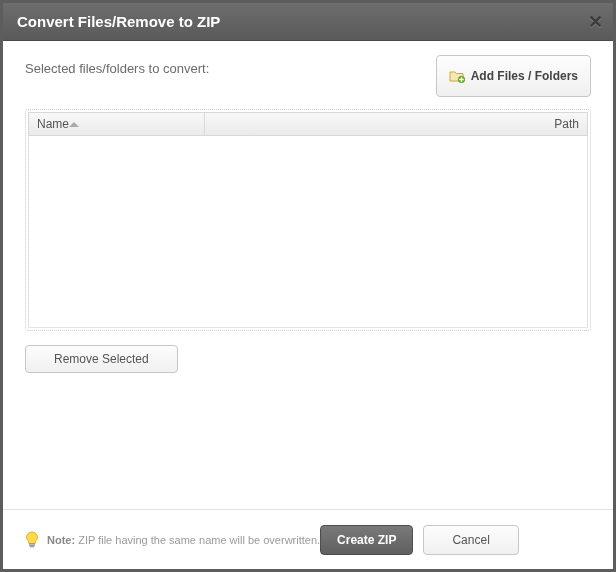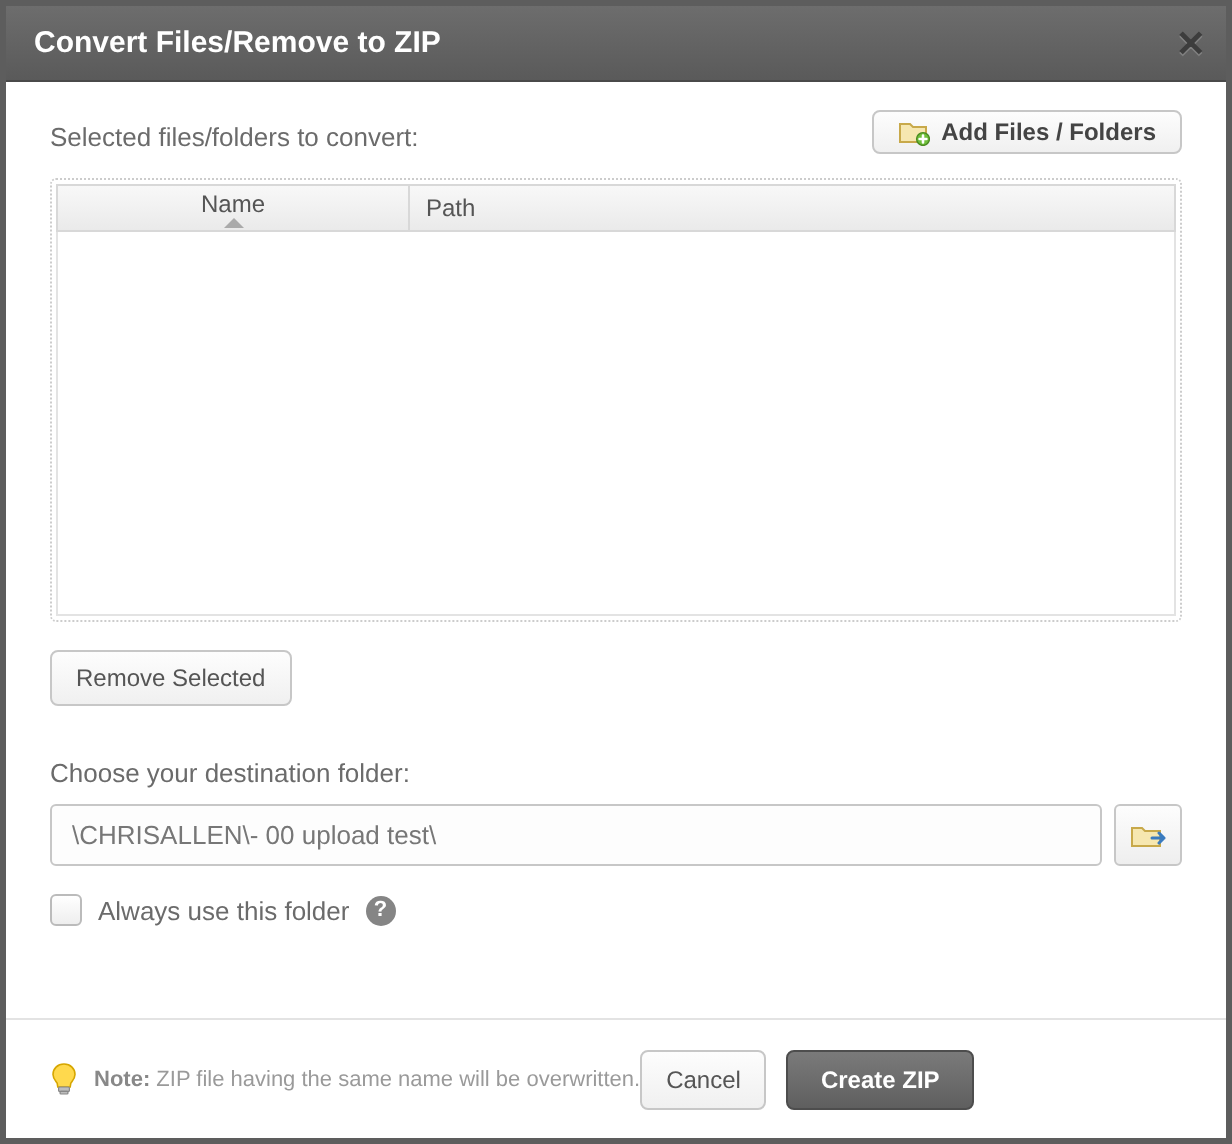--- a/index.html
+++ b/index.html
@@ -50,39 +50,39 @@
 }
 .label {
   color: #6b6b6b;
   font-size: 13px;
   padding-top: 6px;
 }
 .btn {
   background: linear-gradient(#fdfdfd, #f0f0f0);
   border: 1px solid #c7c7c7;
   border-radius: 4px;
-  padding: 6px 12px;
+  padding: 6px 28px;
   font-size: 12px;
   color: #555;
   cursor: pointer;
   display: inline-flex;
   align-items: center;
   gap: 6px;
 }
 .btn.primary {
   background: linear-gradient(#7a7a7a, #5f5f5f);
   color: #fff;
   border: 1px solid #4d4d4d;
   font-weight: bold;
   padding: 7px 16px;
 }
 .addbtn {
   font-weight: bold;
   color: #444;
-  padding: 3px 12px;
+  padding: 13px 12px;
   align-items: center;
 }
 .table-container {
   border: 1px dotted #ccc;
   border-radius: 3px;
   padding: 2px;
 }
 .table-header {
   display: flex;
   background: linear-gradient(#f8f8f8,#eaeaea);
@@ -90,22 +90,23 @@
   height: 24px;
   font-size: 12px;
   color: #555;
 }
 .th {
   display: flex;
   align-items: center;
   padding: 0 8px;
   border-right: 1px solid #d8d8d8;
   position: relative;
-}
-.th-name { width: 176px; justify-content: center; flex-direction: column; }
+  justify-content: flex-end;
+}
+.th-name { width: 176px; justify-content: flex-start; }
 .th-path { flex: 1; border-right: none; }
 .sort-icon {
   width: 0; height: 0;
   border-left: 5px solid transparent;
   border-right: 5px solid transparent;
   border-bottom: 5px solid #aaa;
 }
 .table-body {
   height: 192px;
   background: #fff;
@@ -233,59 +234,40 @@
       </div>
       <div class="table-body"></div>
     </div>
 
     <div class="btn-row">
       <button class="btn">
         <span>Remove Selected</span>
       </button>
     </div>
 
-    <div class="dest-section">
-      <div class="dest-label">Choose your destination folder:</div>
-      <div class="dest-row">
-        <input class="dest-input" type="text" readonly="" value="\CHRISALLEN\- 00 upload test\" style="">
-        <div class="browse-btn">
-          <span>
-            <svg width="18" height="14" viewBox="0 0 18 14">
-              <path d="M1 3 L6 3 L7.5 4.5 L15 4.5 L15 12 L1 12 Z" fill="#f6e7b0" stroke="#c8a94a" stroke-width="1"></path>
-              <path d="M11 8 L17 8 M14.5 5.5 L17 8 L14.5 10.5" fill="none" stroke="#3a7bbf" stroke-width="1.5" stroke-linecap="round" stroke-linejoin="round"></path>
-            </svg>
-          </span>
-        </div>
-      </div>
-      <div class="checkbox-row">
-        <span class="chk"></span>
-        <span>Always use this folder</span>
-        <span class="help-icon">?</span>
-      </div>
-    </div>
 
   </div>
 
   <div class="footer">
     <div class="note">
       <span>
         <svg width="14" height="18" viewBox="0 0 14 18">
           <path d="M7 1 C3.7 1 1.5 3.4 1.5 6.2 C1.5 8.2 2.8 9.4 3.6 10.6 L3.9 12.5 L10.1 12.5 L10.4 10.6 C11.2 9.4 12.5 8.2 12.5 6.2 C12.5 3.4 10.3 1 7 1 Z" fill="#ffd94d" stroke="#d6a600" stroke-width="0.8"></path>
           <rect x="4.3" y="12.5" width="5.4" height="2.2" rx="0.5" fill="#bdbdbd" stroke="#888" stroke-width="0.6"></rect>
           <rect x="5" y="14.7" width="4" height="1.3" rx="0.5" fill="#bdbdbd" stroke="#888" stroke-width="0.6"></rect>
         </svg>
       </span>
       <span>
         <b>Note:</b>
         <span>ZIP file having the same name will be overwritten.</span>
       </span>
     </div>
     <div class="footer-btns">
+      <button class="btn primary">
+        <span>Create ZIP</span>
+      </button>
       <button class="btn">
         <span>Cancel</span>
       </button>
-      <button class="btn primary">
-        <span>Create ZIP</span>
-      </button>
     </div>
   </div>
 
 </div>
 
 </body></html>

